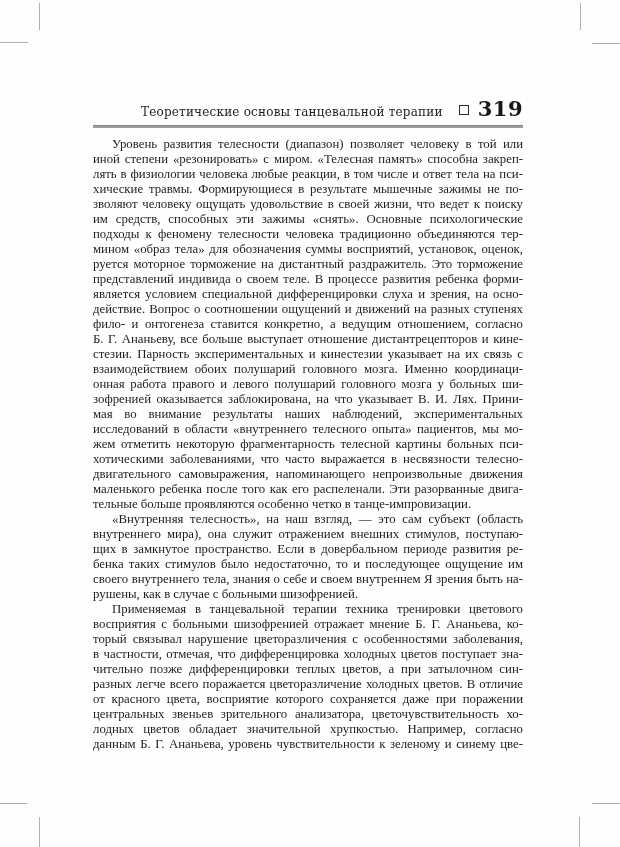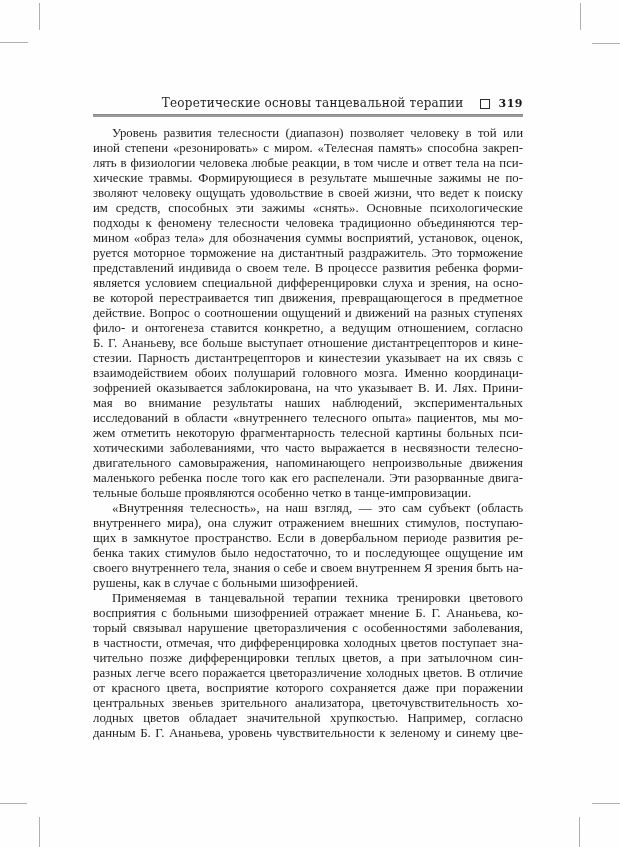--- a/index.html
+++ b/index.html
@@ -58,21 +58,21 @@
     width: 8px;
     height: 8px;
     border: 1.4px solid #2a2a2a;
     margin: 0 9px 0 16px;
     align-self: center;
     position: relative;
     top: 1px;
   }
   .runhead-pagenum {
     font-family: "DejaVu Serif", "Liberation Serif", serif;
-    font-size: 11px;
+    font-size: 21px;
     font-weight: bold;
     letter-spacing: 0.5px;
     color: #161616;
   }
   .head-rule {
     margin-top: 4px;
     height: 3px;
     background: var(--rule-color, #9b9b9b);
     border-top: 1px solid #8a8a8a;
     box-sizing: border-box;
@@ -124,26 +124,26 @@
         <div class="line">иной степени «резонировать» с миром. «Телесная память» способна закреп-</div>
         <div class="line">лять в физиологии человека любые реакции, в том числе и ответ тела на пси-</div>
         <div class="line">хические травмы. Формирующиеся в результате мышечные зажимы не по-</div>
         <div class="line">зволяют человеку ощущать удовольствие в своей жизни, что ведет к поиску</div>
         <div class="line">им средств, способных эти зажимы «снять». Основные психологические</div>
         <div class="line">подходы к феномену телесности человека традиционно объединяются тер-</div>
         <div class="line">мином «образ тела» для обозначения суммы восприятий, установок, оценок,</div>
         <div class="line">руется моторное торможение на дистантный раздражитель. Это торможение</div>
         <div class="line">представлений индивида о своем теле. В процессе развития ребенка форми-</div>
         <div class="line">является условием специальной дифференцировки слуха и зрения, на осно-</div>
-        <div class="line">ве которой перестраивается тип движения, превращающегося в предметное</div>
         <div class="line">действие. Вопрос о соотношении ощущений и движений на разных ступенях</div>
         <div class="line">фило- и онтогенеза ставится конкретно, а ведущим отношением, согласно</div>
         <div class="line">Б. Г. Ананьеву, все больше выступает отношение дистантрецепторов и кине-</div>
-        <div class="line">стезии. Парность дистантрецепторов и кинестезии указывает на их связь с</div>
+        <div class="line">стезии. Парность экспериментальных и кинестезии указывает на их связь с</div>
         <div class="line">взаимодействием обоих полушарий головного мозга. Именно координаци-</div>
+        <div class="line">онная работа правого и левого полушарий головного мозга у больных ши-</div>
         <div class="line">зофренией оказывается заблокирована, на что указывает В. И. Лях. Прини-</div>
         <div class="line">мая во внимание результаты наших наблюдений, экспериментальных</div>
         <div class="line">исследований в области «внутреннего телесного опыта» пациентов, мы мо-</div>
         <div class="line">жем отметить некоторую фрагментарность телесной картины больных пси-</div>
         <div class="line">хотическими заболеваниями, что часто выражается в несвязности телесно-</div>
         <div class="line">двигательного самовыражения, напоминающего непроизвольные движения</div>
         <div class="line">маленького ребенка после того как его распеленали. Эти разорванные двига-</div>
         <div class="line last">тельные больше проявляются особенно четко в танце-импровизации.</div>
         <div class="line first">«Внутренняя телесность», на наш взгляд, — это сам субъект (область</div>
         <div class="line">внутреннего мира), она служит отражением внешних стимулов, поступаю-</div>

